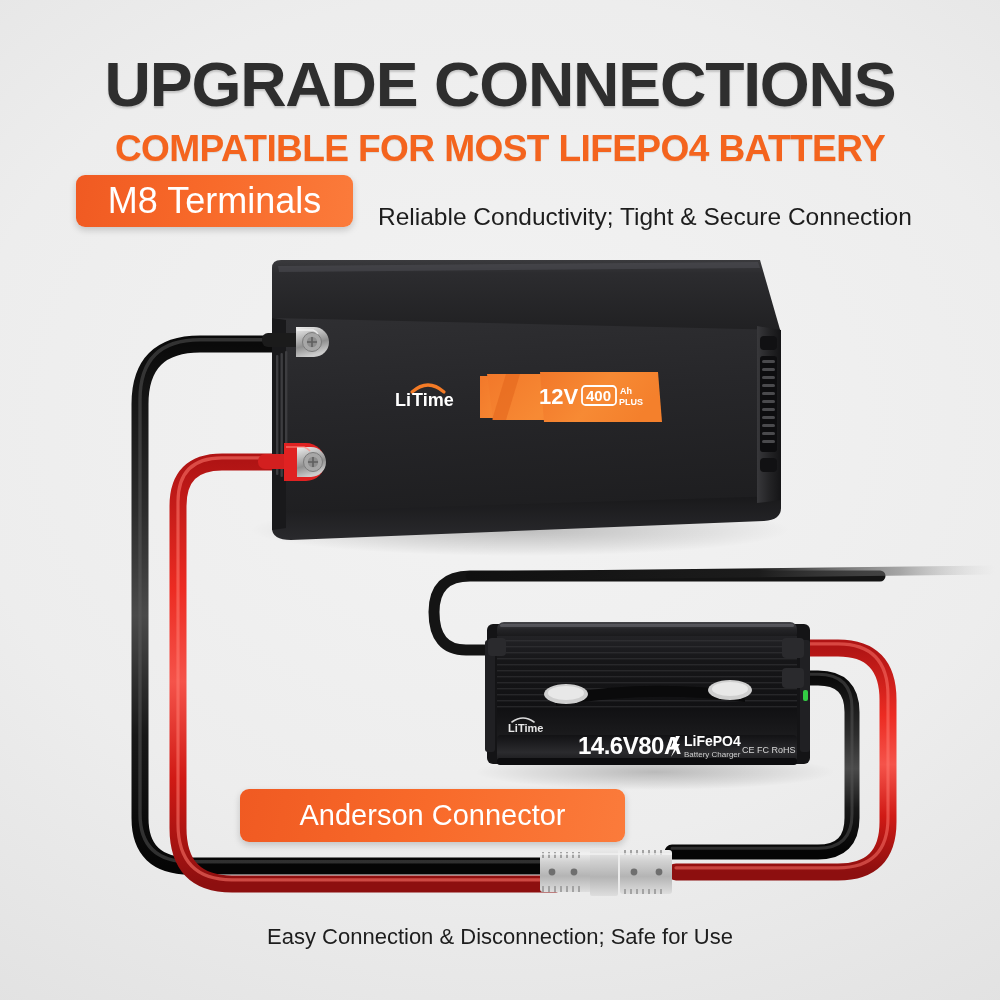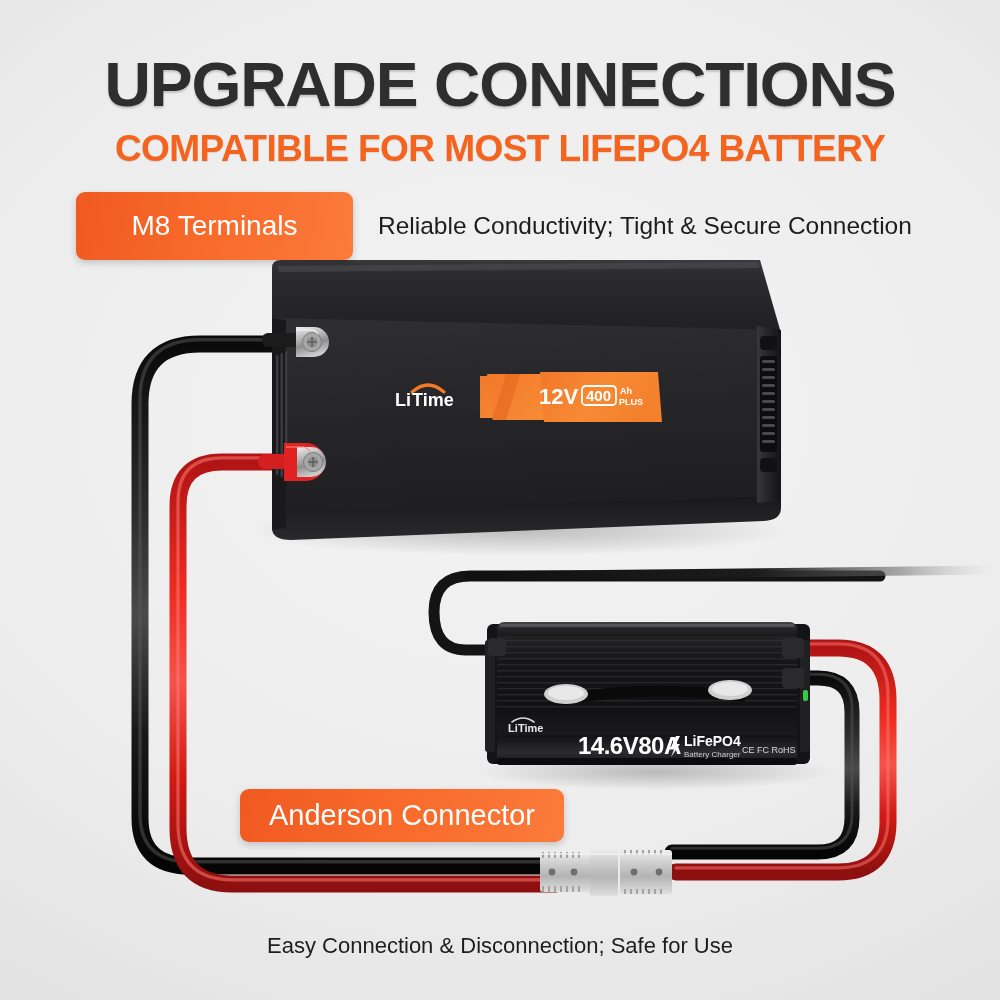--- a/index.html
+++ b/index.html
@@ -38,29 +38,28 @@
   
   .badge {
     position:absolute;
     background: linear-gradient(100deg,#f05a22 0%, #f86a2a 48%, #fb7b3b 100%);
     border-radius:9px;
     color:#fff;
     display:flex; align-items:center; justify-content:center;
     box-shadow: 0 3px 7px rgba(0,0,0,0.18);
     font-weight:400;
   }
-  #badge-m8 { left:76px; top:192px; width:277px; height:68px; font-size:28px; }
-  #badge-anderson { left:240px; top:789px; width:324px; height:53px; font-size:29px; }
+  #badge-m8 { left:76px; top:175px; width:277px; height:52px; font-size:36px; }
+  #badge-anderson { left:240px; top:789px; width:385px; height:53px; font-size:29px; }
 
   .caption {
     position:absolute;
     color:#1d1d1d;
     font-size:26px;
     white-space:nowrap;
-    margin-top:9px;
   }
   #cap-top { left:378px; top:203px; font-size:24.5px; }
   #cap-bottom { left:0; right:0; top:924px; text-align:center; font-size:22px; }
 
   
   #scene { position:absolute; inset:0; }
 </style>
 </head>
 <body>
 

